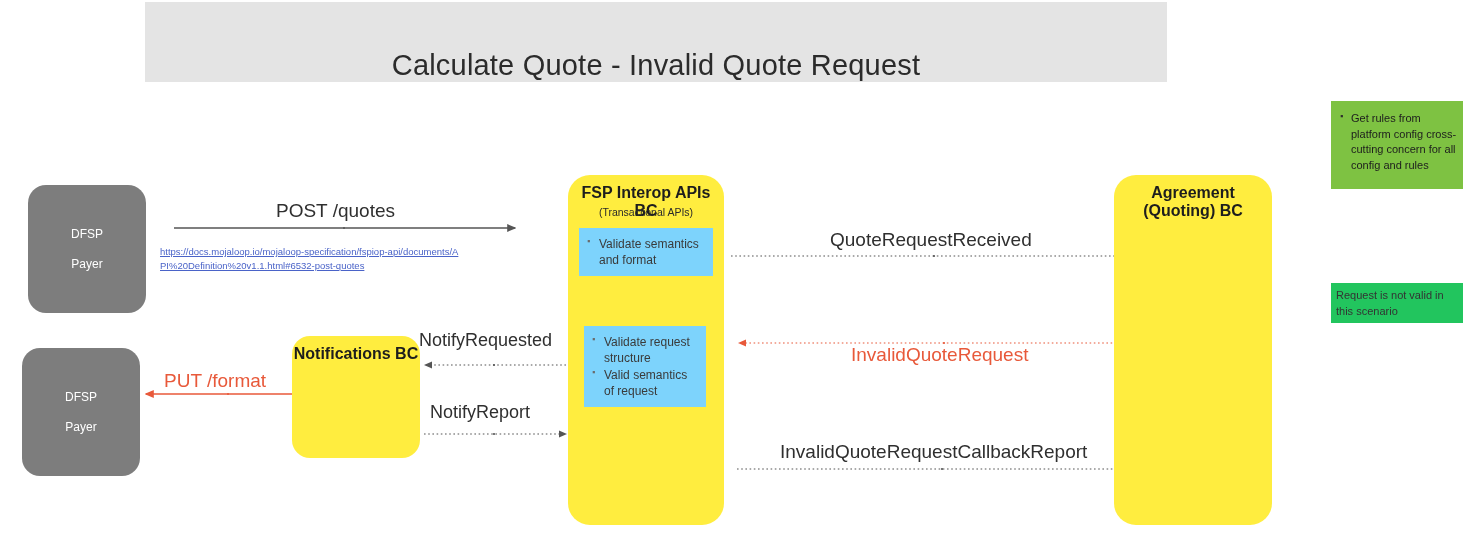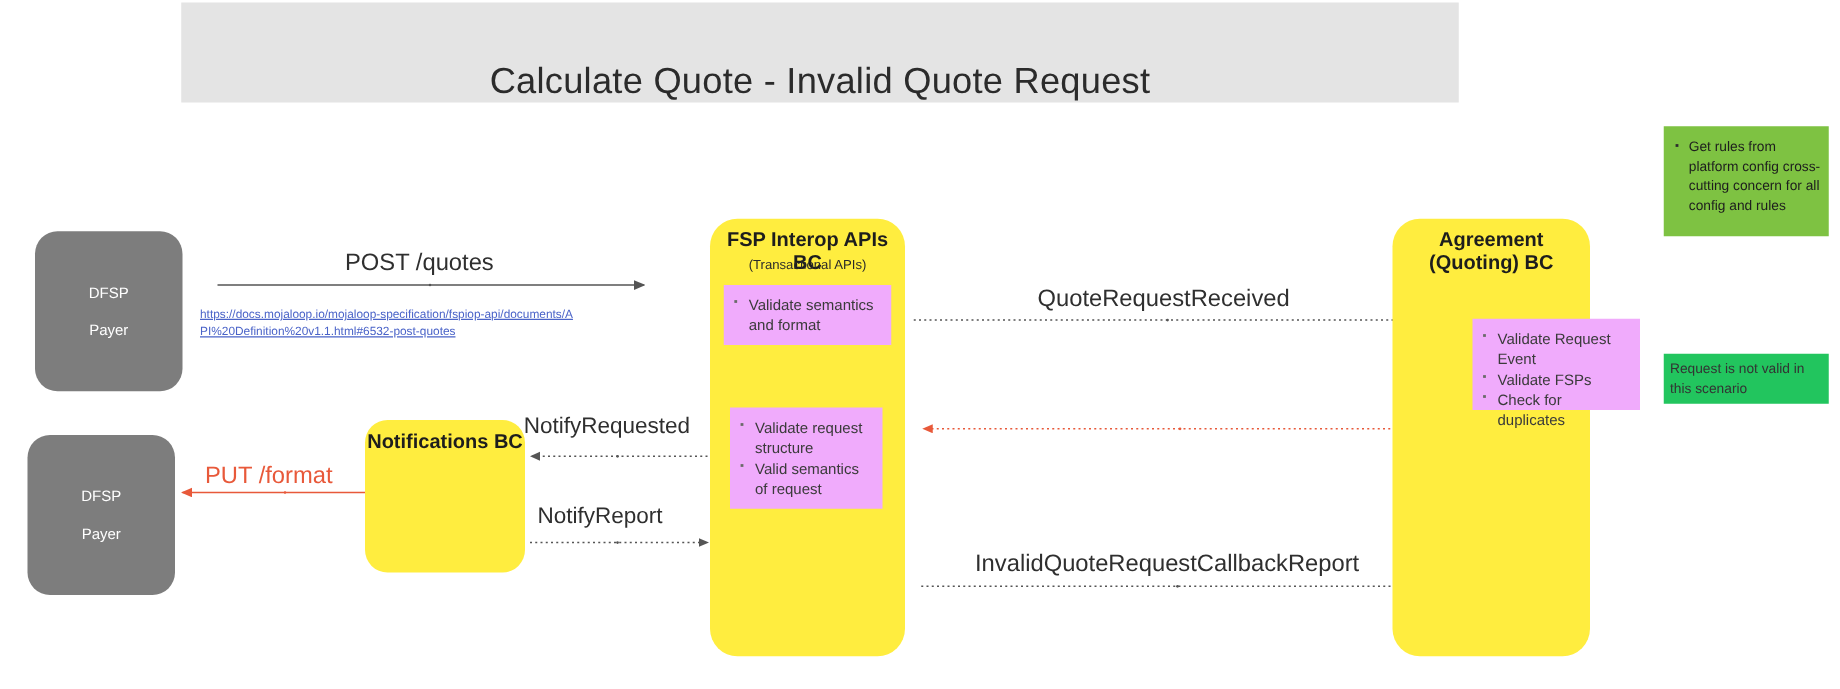--- a/index.html
+++ b/index.html
@@ -76,21 +76,21 @@
   }
 
   #lane-fsp       { left: 568px;  top: 175px; width: 156px; height: 350px; }
   #lane-agreement { left: 1114px; top: 175px; width: 158px; height: 350px; }
   #lane-notif     { left: 292px;  top: 336px; width: 128px; height: 122px;
                     border-radius: 18px; }
 
   
   .note-gray {
     position: absolute;
-    background: #f0abfc;
+    background: #7dd3fc;
     box-sizing: border-box;
     padding: 8px 6px 8px 4px;
   }
   .note-gray ul {
     margin: 0;
     padding-left: 16px;
     list-style: none;
   }
   .note-gray li {
     position: relative;
@@ -260,27 +260,20 @@
     <ul>
       <li>Validate request structure</li>
       <li>Valid semantics of request</li>
     </ul>
   </div>
 
   <div class="abs lane" id="lane-agreement">
     <div class="lane-title" style="top:9px;">Agreement (Quoting) BC</div>
   </div>
 
-  <div class="abs note-gray" id="note-agreement">
-    <ul>
-      <li>Validate Request Event</li>
-      <li>Validate FSPs</li>
-      <li>Check for duplicates</li>
-    </ul>
-  </div>
 
   <div class="abs lane" id="lane-notif">
     <div class="lane-title" style="top:9px;">Notifications BC</div>
   </div>
 
   <div class="abs" id="note-green">
     <ul>
       <li>Get rules from platform config cross-cutting concern for all config and rules</li>
     </ul>
   </div>
@@ -294,16 +287,17 @@
   <div class="abs arrow-label" id="lbl-post">POST /quotes</div>
 
   <div class="abs arrow-label red" id="lbl-put">PUT /format</div>
 
   <div class="abs arrow-label small" id="lbl-notifreq">NotifyRequested</div>
 
   <div class="abs arrow-label small" id="lbl-notifrep">NotifyReport</div>
 
   <div class="abs arrow-label" id="lbl-qrr">QuoteRequestReceived</div>
 
+  <div class="abs arrow-label red" id="lbl-iqr">InvalidQuoteRequest</div>
 
   <div class="abs arrow-label" id="lbl-iqrcr">InvalidQuoteRequestCallbackReport</div>
 
 </div>
 
 </body></html>

